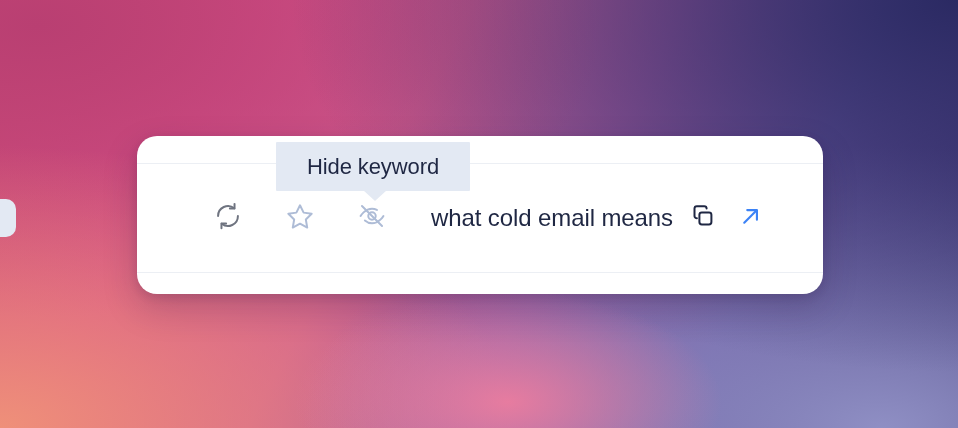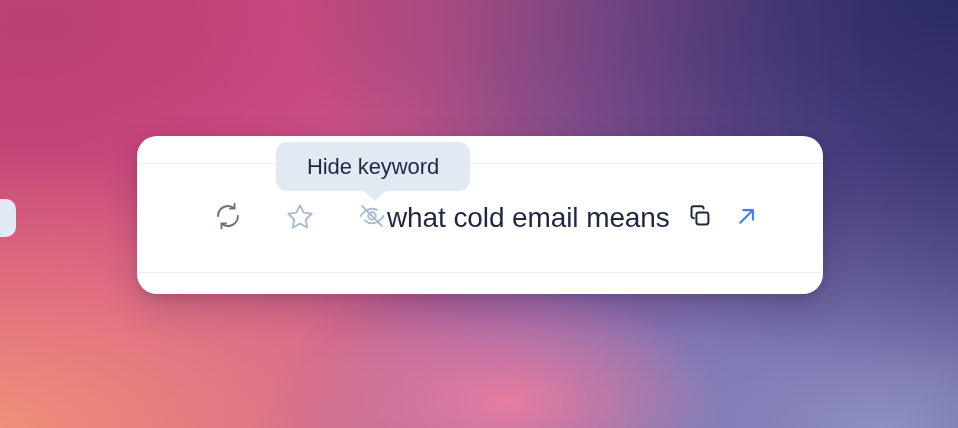--- a/index.html
+++ b/index.html
@@ -93,39 +93,40 @@
     border: none;
     padding: 0;
     cursor: pointer;
   }
 
   #refresh-btn { margin-left: 76px; width: 30px; height: 30px; }
   #star-btn    { margin-left: 42px; width: 30px; height: 30px; }
   #hide-btn    { margin-left: 42px; width: 30px; height: 30px; }
 
   #keyword-text {
-    font-size: 28px;
+    margin-left: 44px;
+    font-size: 24px;
     line-height: 1;
     color: #1f2743;
     letter-spacing: -0.1px;
     white-space: nowrap;
   }
 
   #copy-btn { margin-left: 17px; width: 26px; height: 26px; }
   #open-btn { margin-left: 22px; width: 24px; height: 24px; }
 
   
   #tooltip {
     position: absolute;
     left: 276px;
     top: 142px;
     width: 194px;
     height: 49px;
     background: #e3e9f3;
-    border-radius: 11px;
+    border-radius: 1px;
     display: flex;
     align-items: center;
     justify-content: center;
   }
   #tooltip-label {
     font-size: 22px;
     color: #1f2743;
     letter-spacing: -0.1px;
     white-space: nowrap;
   }

